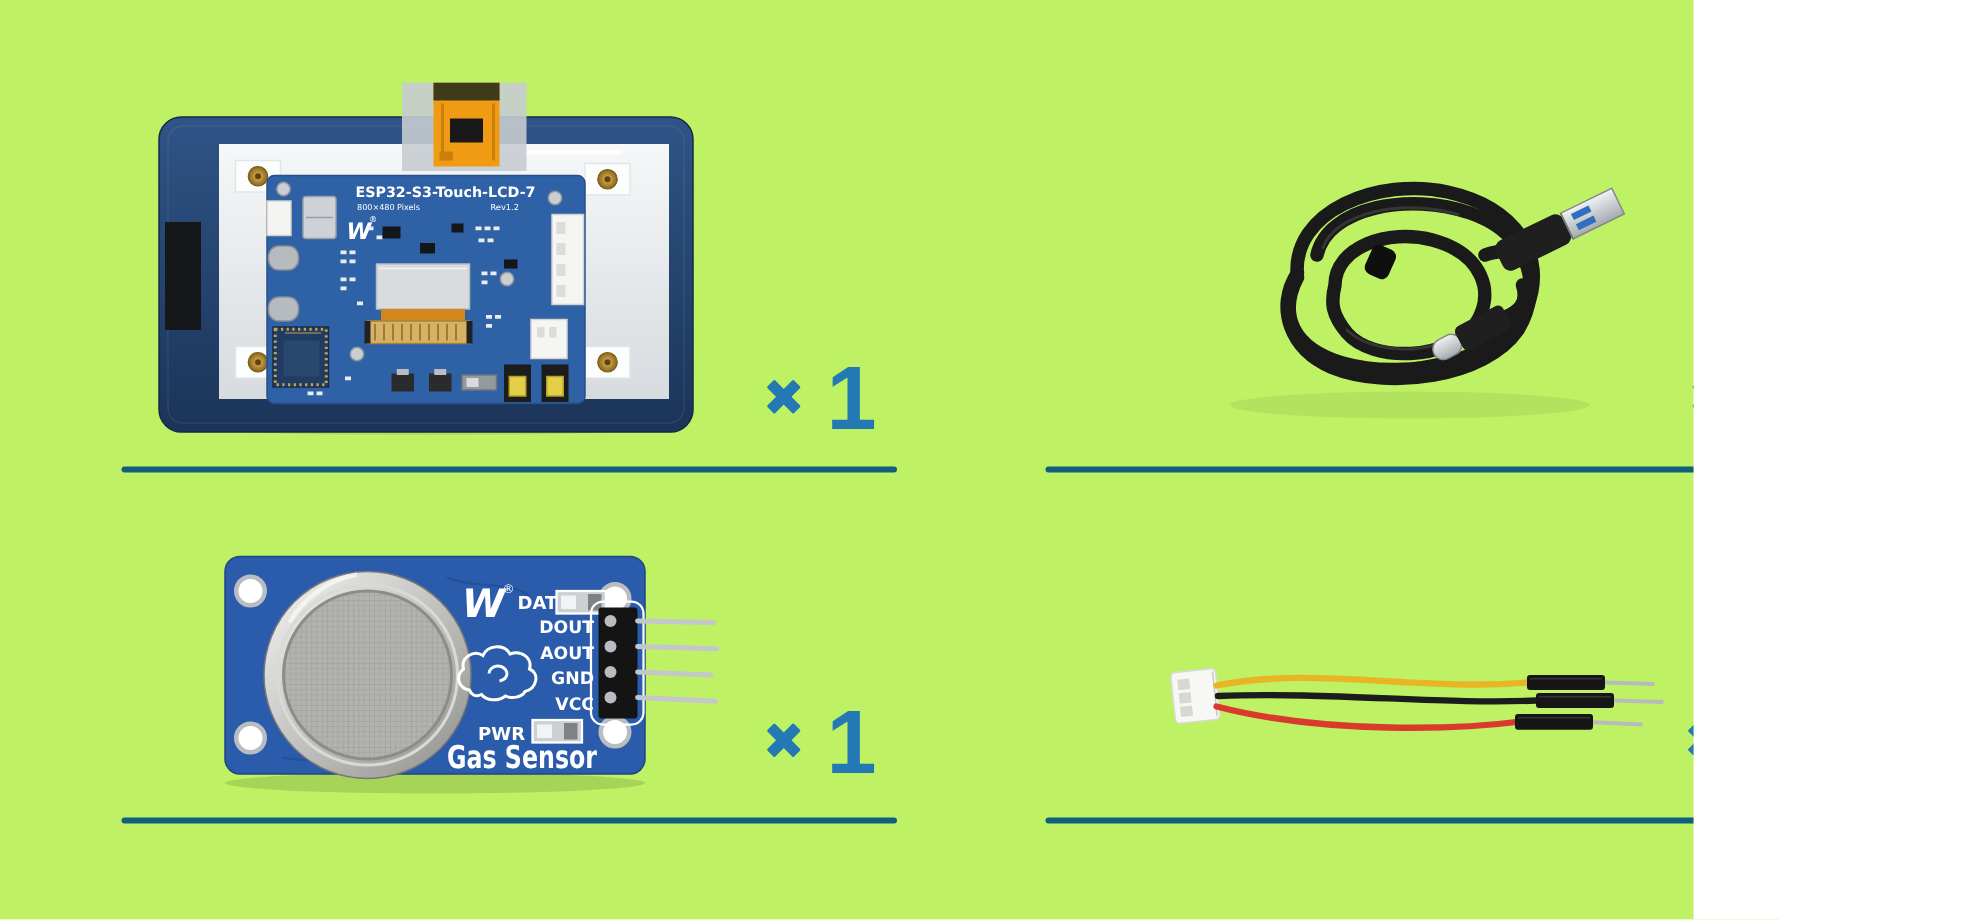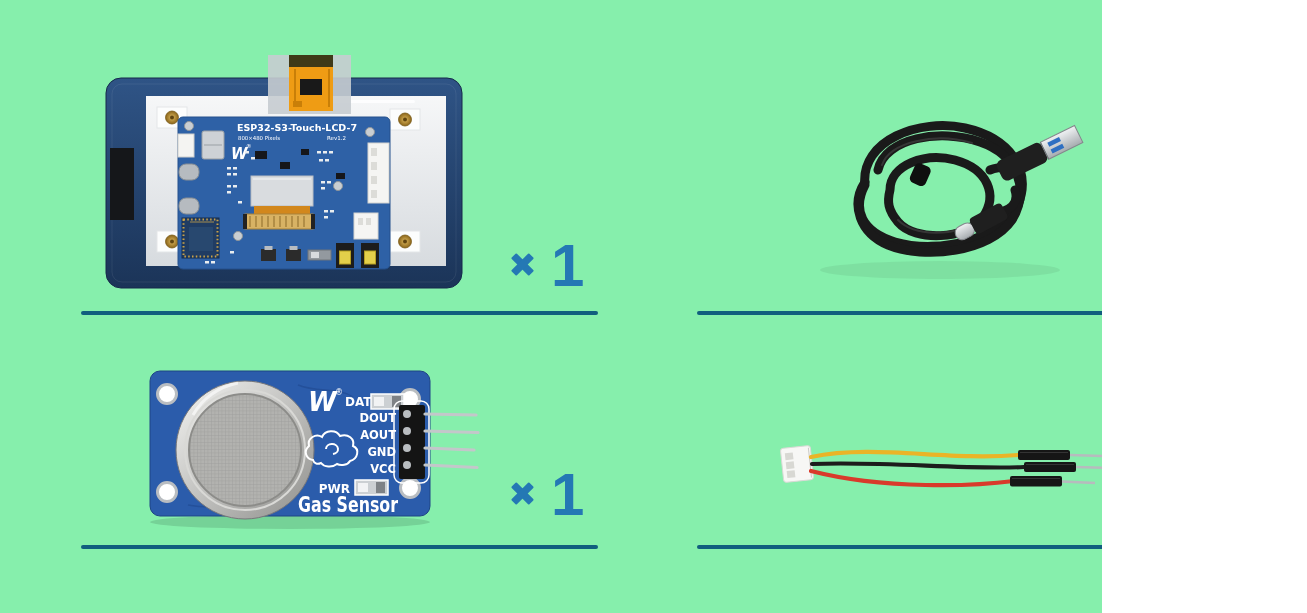--- a/index.html
+++ b/index.html
@@ -1,17 +1,17 @@
 <!DOCTYPE html>
 <html><head>
 <meta charset="utf-8">
 <style>
   html,body{margin:0;padding:0;background:#fff;}
-  .page{position:relative;width:1102px;height:613px;background:#86efac;overflow:hidden;
-        font-family:"Liberation Sans",sans-serif;}
+  .page{position:relative;width:1102px;height:613px;background:#bef264;overflow:hidden;
+        font-family:"Liberation Sans",sans-serif;padding-left:27px;}
   .product{position:absolute;}
   .product svg{display:block;width:100%;height:100%;}
   .qty{position:absolute;display:flex;align-items:center;gap:15px;height:60px;}
   .qty-x{width:27px;height:27px;fill:#2478b4;margin-top:-4px;}
   .qty-num{font-weight:bold;font-size:60px;line-height:60px;color:#2478b4;
            font-family:"Liberation Sans",sans-serif;}
   .divider{position:absolute;height:4px;background:#115e7e;border-radius:2px;}
 </style>
 </head>
 <body>

